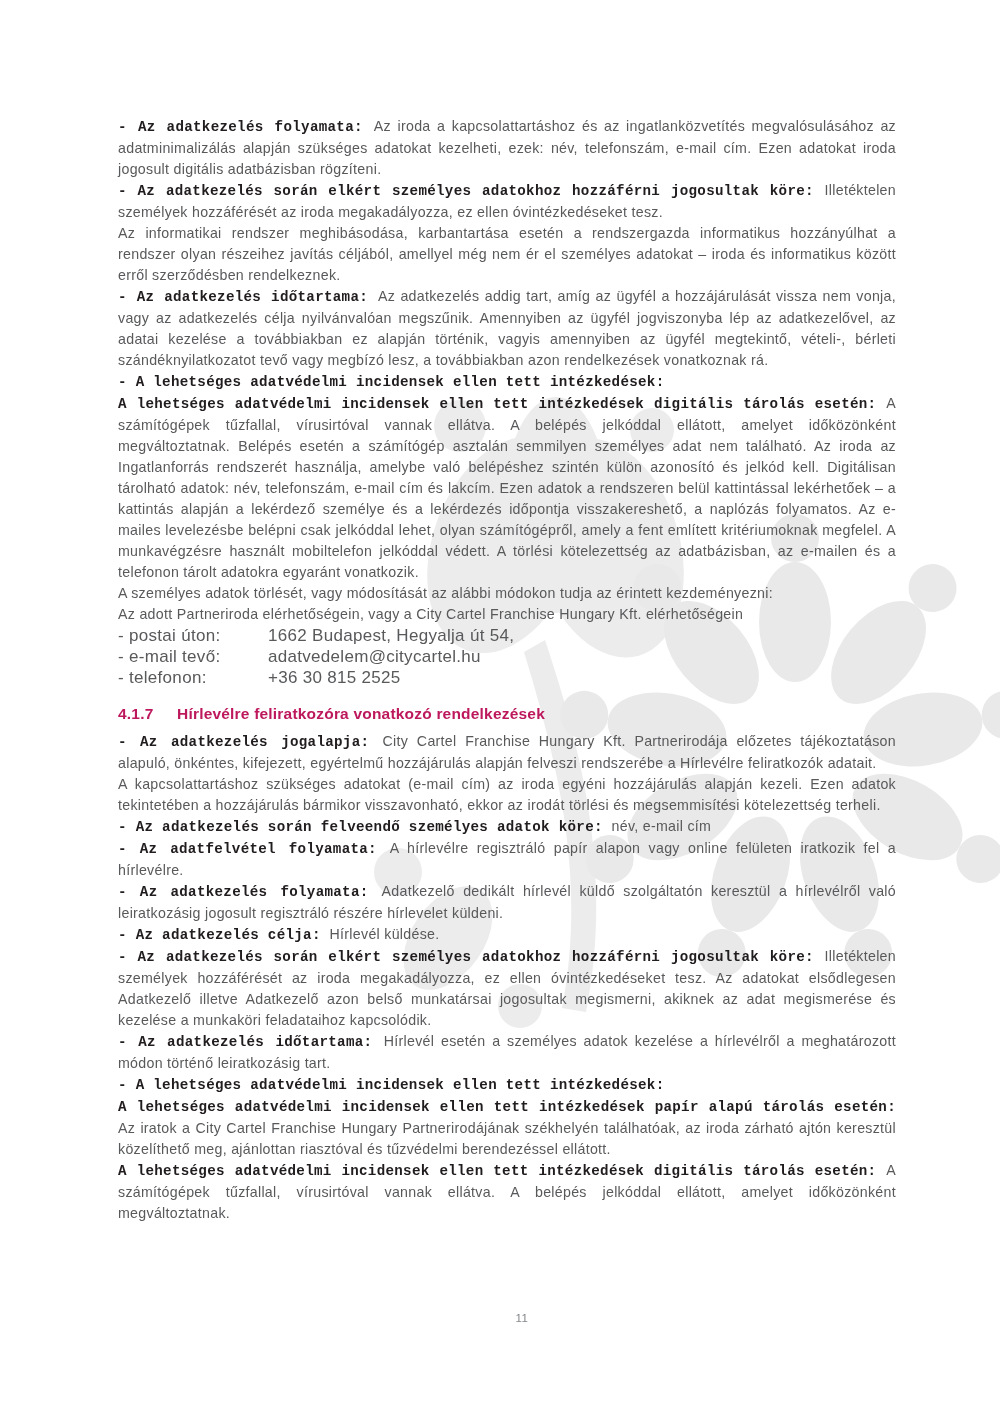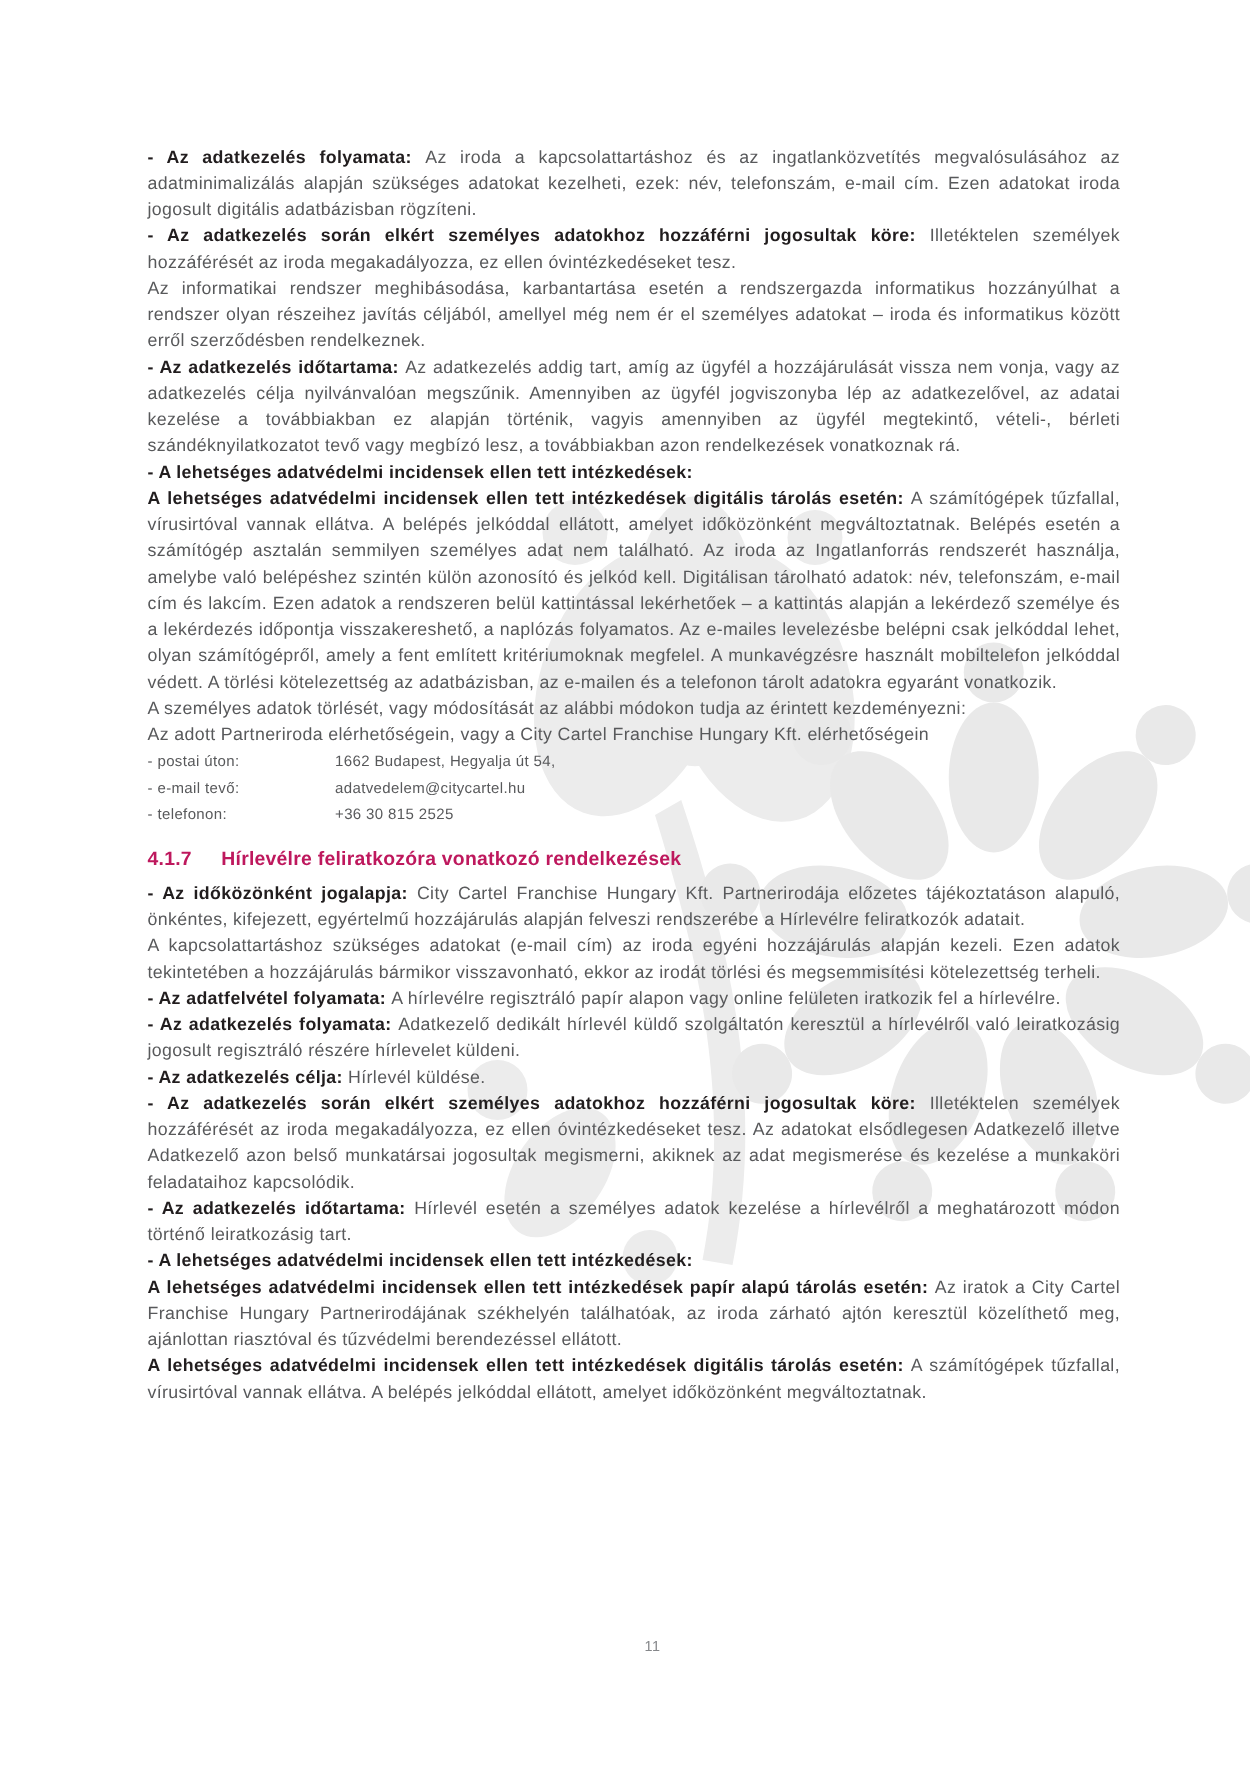--- a/index.html
+++ b/index.html
@@ -28,24 +28,25 @@
     margin: 0;
     font-size: 14.2px;
     line-height: 21px;
     letter-spacing: 0.3px;
     color: #58595b;
     text-align: justify;
   }
   .para .seg-bold {
     font-weight: bold;
     color: #211d1e;
+    font-family: Liberation Mono, monospace;
   }
   .contact-row {
     display: flex;
-    font-size: 12px;
+    font-size: 17px;
     line-height: 21px;
     letter-spacing: 0.3px;
     color: #58595b;
   }
   .contact-label { flex: 0 0 150px; }
   .contact-value { flex: 1; }
   .section-heading {
     margin: 15px 0 7px 0;
     font-size: 15.5px;
     line-height: 21px;
@@ -146,22 +147,23 @@
       </div>
       <div class="contact-row">
         <span class="contact-label">- e-mail tevő:</span>
         <span class="contact-value">adatvedelem@citycartel.hu</span>
       </div>
       <div class="contact-row">
         <span class="contact-label">- telefonon:</span>
         <span class="contact-value">+36 30 815 2525</span>
       </div>
       <div class="section-heading"><span class="heading-number">4.1.7</span><span>Hírlevélre feliratkozóra vonatkozó rendelkezések</span></div>
-      <p class="para"><span class="seg-bold">- Az időközönként jogalapja: </span><span class="seg-normal">City Cartel Franchise Hungary Kft. Partnerirodája előzetes tájékoztatáson alapuló, önkéntes, kifejezett, egyértelmű hozzájárulás alapján felveszi rendszerébe a Hírlevélre feliratkozók adatait.</span></p>
+      <p class="para"><span class="seg-bold">- Az adatkezelés jogalapja: </span><span class="seg-normal">City Cartel Franchise Hungary Kft. Partnerirodája előzetes tájékoztatáson alapuló, önkéntes, kifejezett, egyértelmű hozzájárulás alapján felveszi rendszerébe a Hírlevélre feliratkozók adatait.</span></p>
       <p class="para"><span class="seg-normal">A kapcsolattartáshoz szükséges adatokat (e-mail cím) az iroda egyéni hozzájárulás alapján kezeli. Ezen adatok tekintetében a hozzájárulás bármikor visszavonható, ekkor az irodát törlési és megsemmisítési kötelezettség terheli.</span></p>
+      <p class="para"><span class="seg-bold">- Az adatkezelés során felveendő személyes adatok köre: </span><span class="seg-normal">név, e-mail cím</span></p>
       <p class="para"><span class="seg-bold">- Az adatfelvétel folyamata: </span><span class="seg-normal">A hírlevélre regisztráló papír alapon vagy online felületen iratkozik fel a hírlevélre.</span></p>
       <p class="para"><span class="seg-bold">- Az adatkezelés folyamata: </span><span class="seg-normal">Adatkezelő dedikált hírlevél küldő szolgáltatón keresztül a hírlevélről való leiratkozásig jogosult regisztráló részére hírlevelet küldeni.</span></p>
       <p class="para"><span class="seg-bold">- Az adatkezelés célja: </span><span class="seg-normal">Hírlevél küldése.</span></p>
       <p class="para"><span class="seg-bold">- Az adatkezelés során elkért személyes adatokhoz hozzáférni jogosultak köre: </span><span class="seg-normal">Illetéktelen személyek hozzáférését az iroda megakadályozza, ez ellen óvintézkedéseket tesz. Az adatokat elsődlegesen Adatkezelő illetve Adatkezelő azon belső munkatársai jogosultak megismerni, akiknek az adat megismerése és kezelése a munkaköri feladataihoz kapcsolódik.</span></p>
       <p class="para"><span class="seg-bold">- Az adatkezelés időtartama: </span><span class="seg-normal">Hírlevél esetén a személyes adatok kezelése a hírlevélről a meghatározott módon történő leiratkozásig tart.</span></p>
       <p class="para"><span class="seg-bold">- A lehetséges adatvédelmi incidensek ellen tett intézkedések:</span></p>
       <p class="para"><span class="seg-bold">A lehetséges adatvédelmi incidensek ellen tett intézkedések papír alapú tárolás esetén: </span><span class="seg-normal">Az iratok a City Cartel Franchise Hungary Partnerirodájának székhelyén találhatóak, az iroda zárható ajtón keresztül közelíthető meg, ajánlottan riasztóval és tűzvédelmi berendezéssel ellátott.</span></p>
       <p class="para"><span class="seg-bold">A lehetséges adatvédelmi incidensek ellen tett intézkedések digitális tárolás esetén: </span><span class="seg-normal">A számítógépek tűzfallal, vírusirtóval vannak ellátva. A belépés jelkóddal ellátott, amelyet időközönként megváltoztatnak.</span></p>
     </div>
 

